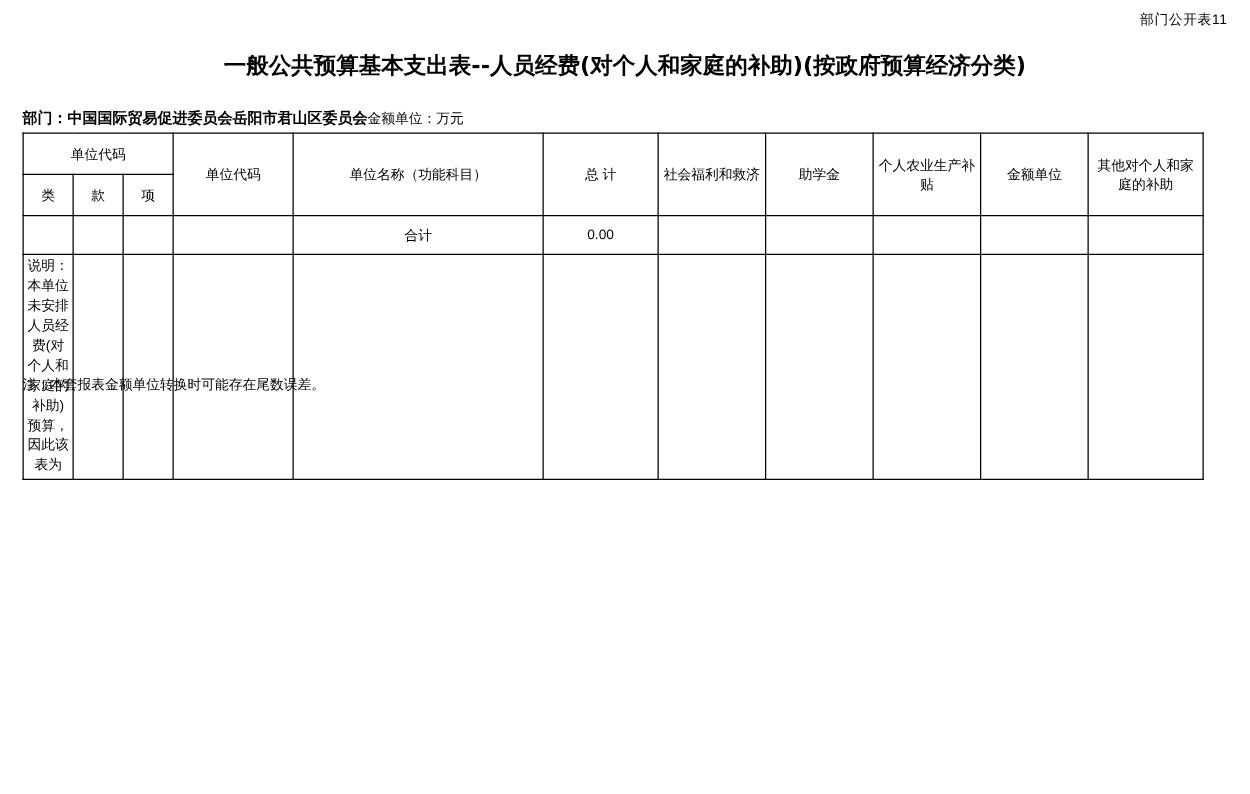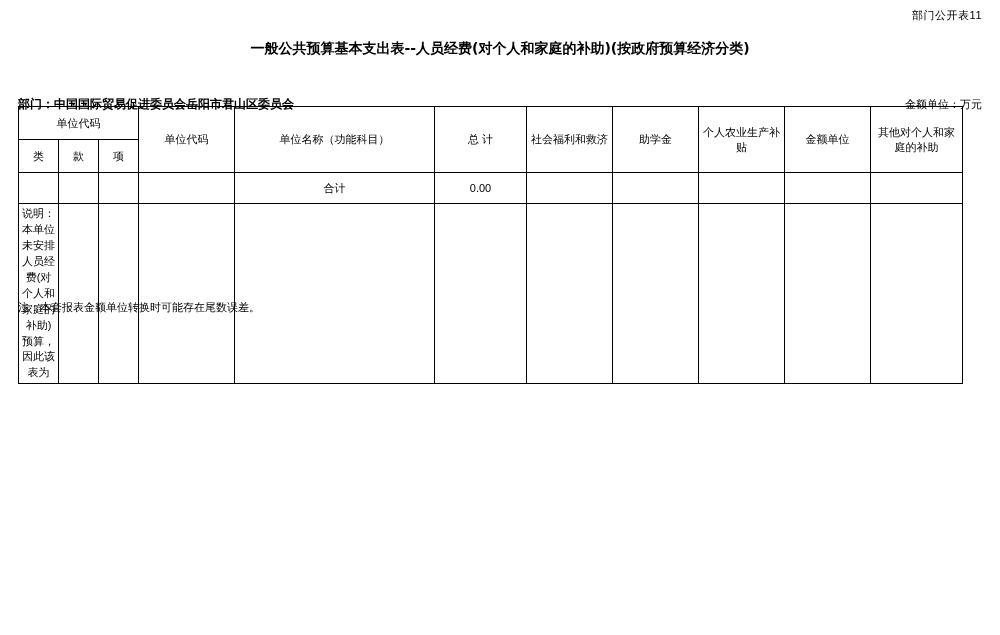--- a/index.html
+++ b/index.html
@@ -28,35 +28,35 @@
     font-size: 11px;
     font-family: "Liberation Sans", "DejaVu Sans", sans-serif;
     letter-spacing: 0.5px;
   }
   .doc-title {
     position: absolute;
     top: 40px;
     left: 0;
     width: 1000px;
     text-align: center;
-    font-size: 14px;
+    font-size: 18px;
     font-weight: bold;
     font-family: "DejaVu Sans", "Liberation Sans", sans-serif;
     letter-spacing: 0px;
   }
   .meta-row {
     position: absolute;
-    top: 96px;
+    top: 86px;
     left: 18px;
     width: 964px;
     font-size: 12px;
     font-family: Liberation Serif, serif;
     font-weight: bold;
     display: flex;
-    justify-content: space-between;
+    justify-content: flex-start;
     align-items: baseline;
   }
   .meta-right {
     font-weight: normal;
     font-size: 11px;
   }
   table.main {
     position: absolute;
     top: 106px;
     left: 18px;

